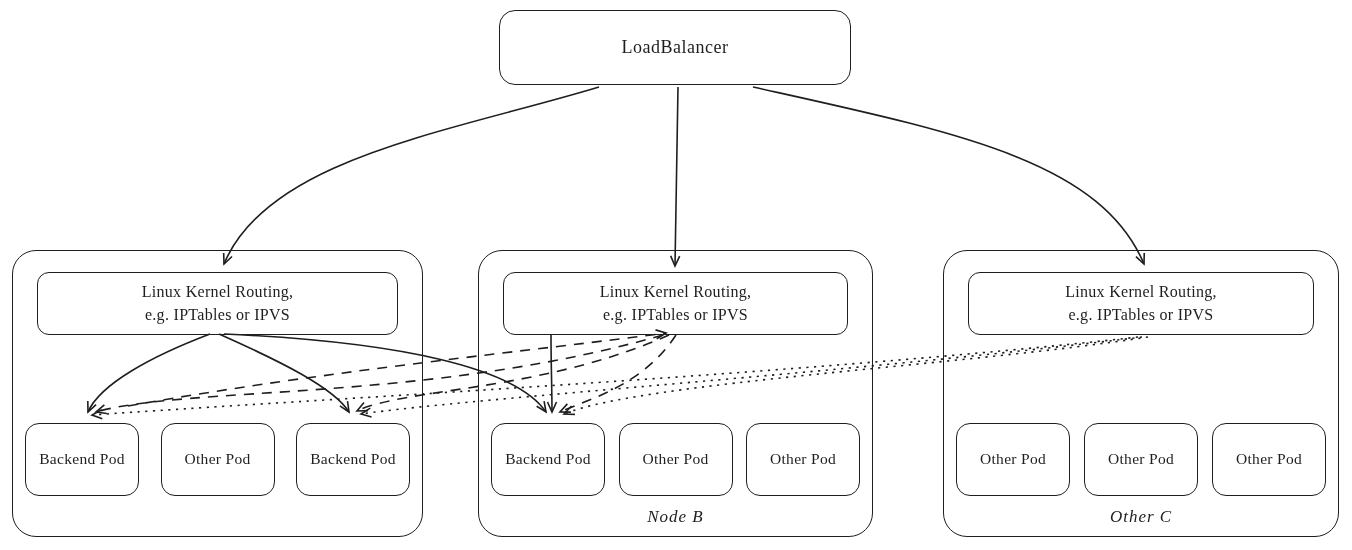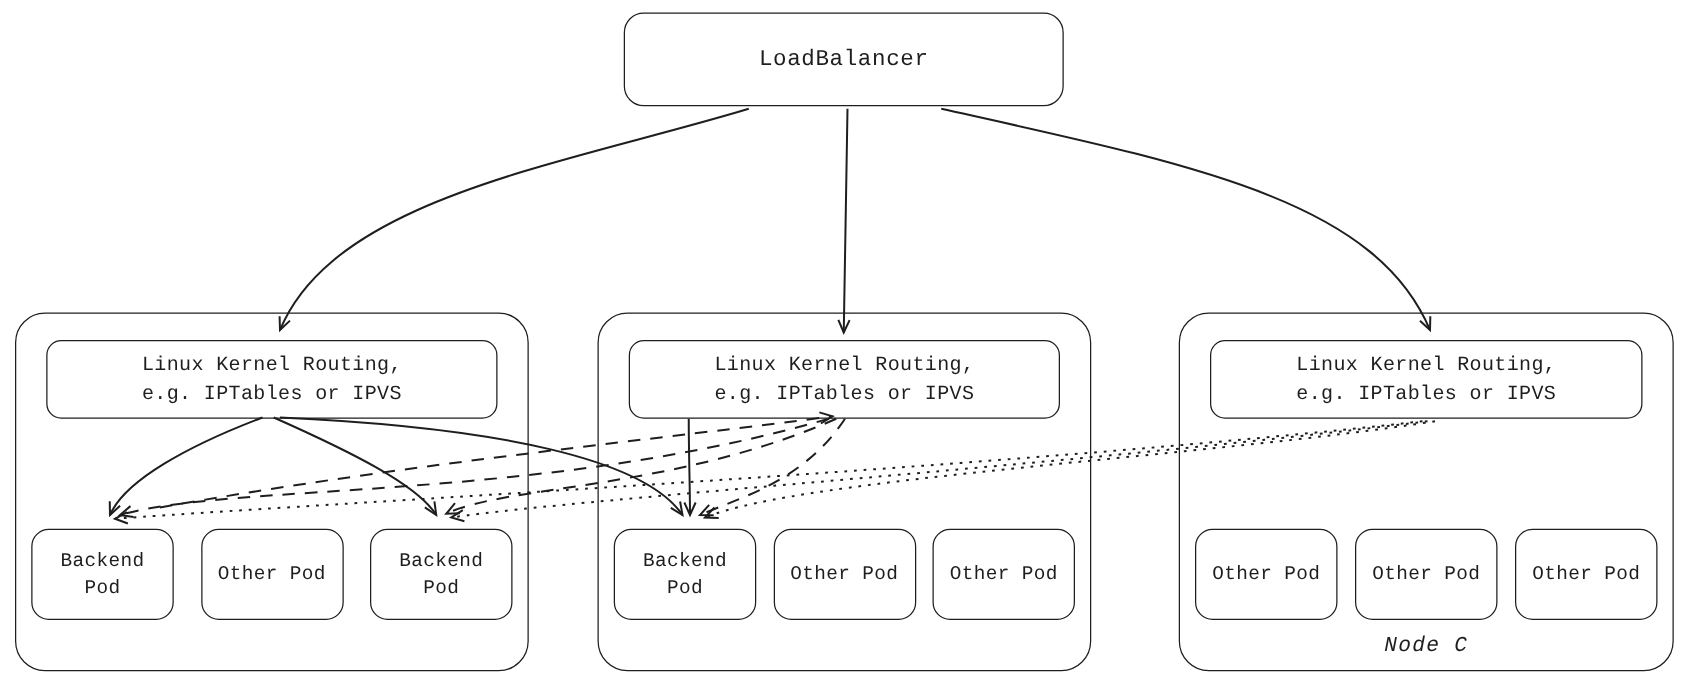--- a/index.html
+++ b/index.html
@@ -1,20 +1,20 @@
 <!DOCTYPE html>
 <html style="--stroke: #1e1e1e; --background: #ffffff;"><head>
 <meta charset="utf-8">
 <style>
   html, body { margin:0; padding:0; background:#ffffff; }
   .canvas {
     position:relative; width:1352px; height:550px;
     background:var(--background,#ffffff);
     color:var(--stroke,#1e1e1e);
-    font-family:Liberation Mono, monospace;
+    font-family:Liberation Serif, serif;
     overflow:hidden;
   }
   .box {
     position:absolute; box-sizing:border-box;
     border:1.7px solid var(--stroke,#1e1e1e);
     display:flex; align-items:center; justify-content:center;
     text-align:center; background:transparent;
   }
   .lb {
     left:499px; top:10px; width:352px; height:75px;
@@ -87,39 +87,40 @@
       <div class="pod">
         <span>Backend Pod</span>
       </div>
       <div class="pod">
         <span>Other Pod</span>
       </div>
       <div class="pod">
         <span>Other Pod</span>
       </div>
     </div>
+    <div class="node-label">Node B</div>
   </div>
 
   <div class="box node node-c">
     <div class="routing">
       <span>Linux Kernel Routing,</span>
       <span>e.g. IPTables or IPVS</span>
     </div>
     <div class="pods">
       <div class="pod">
         <span>Other Pod</span>
       </div>
       <div class="pod">
         <span>Other Pod</span>
       </div>
       <div class="pod">
         <span>Other Pod</span>
       </div>
     </div>
-    <div class="node-label">Node C</div>
+    <div class="node-label">Other C</div>
   </div>
 
   <svg class="edges" width="1352" height="550" viewBox="0 0 1352 550">
     <defs>
       <marker id="ah" markerWidth="18" markerHeight="16" refX="12" refY="6" orient="auto" markerUnits="userSpaceOnUse">
         <path class="ah" d="M2,1.5 L12,6 L2,10.5"></path>
       </marker>
     </defs>
 
     <path class="edge" marker-end="url(#ah)" d="M 599 87 C 450 132, 268 158, 224 264"></path>

